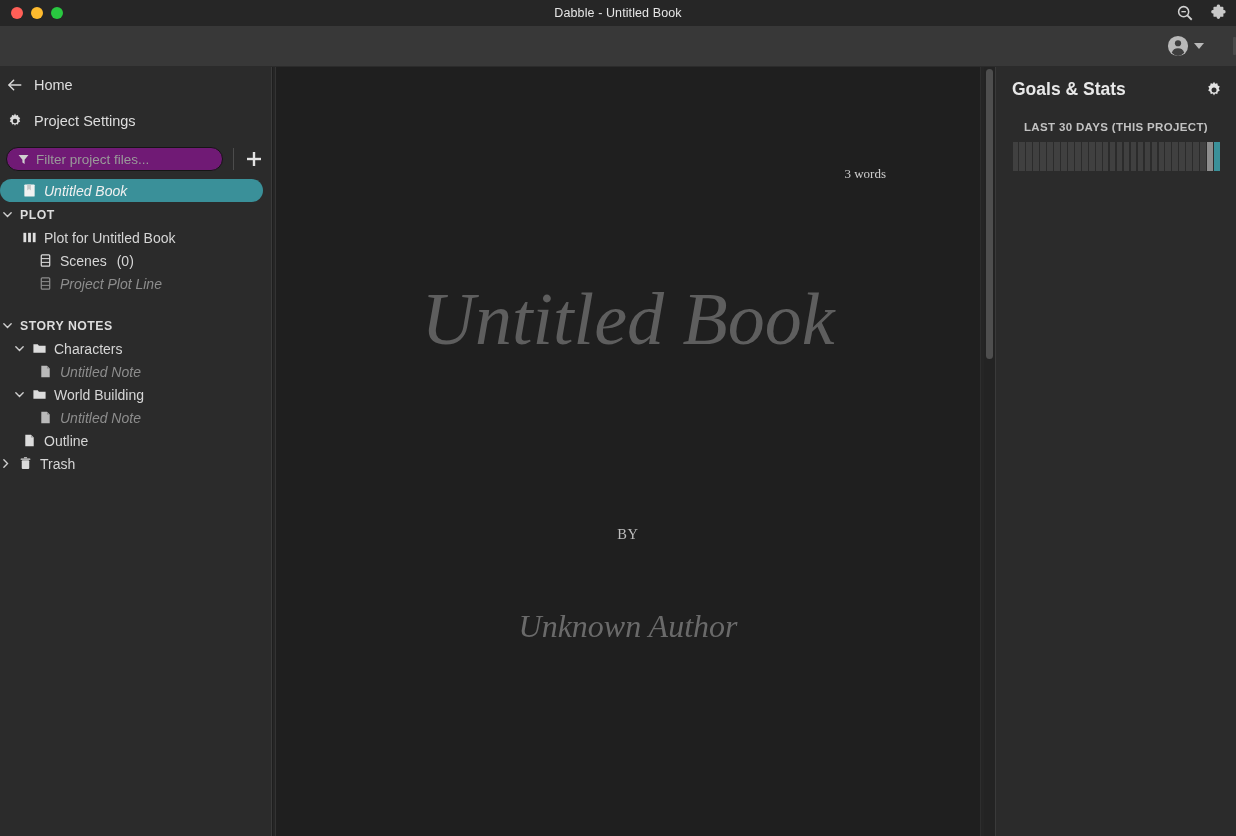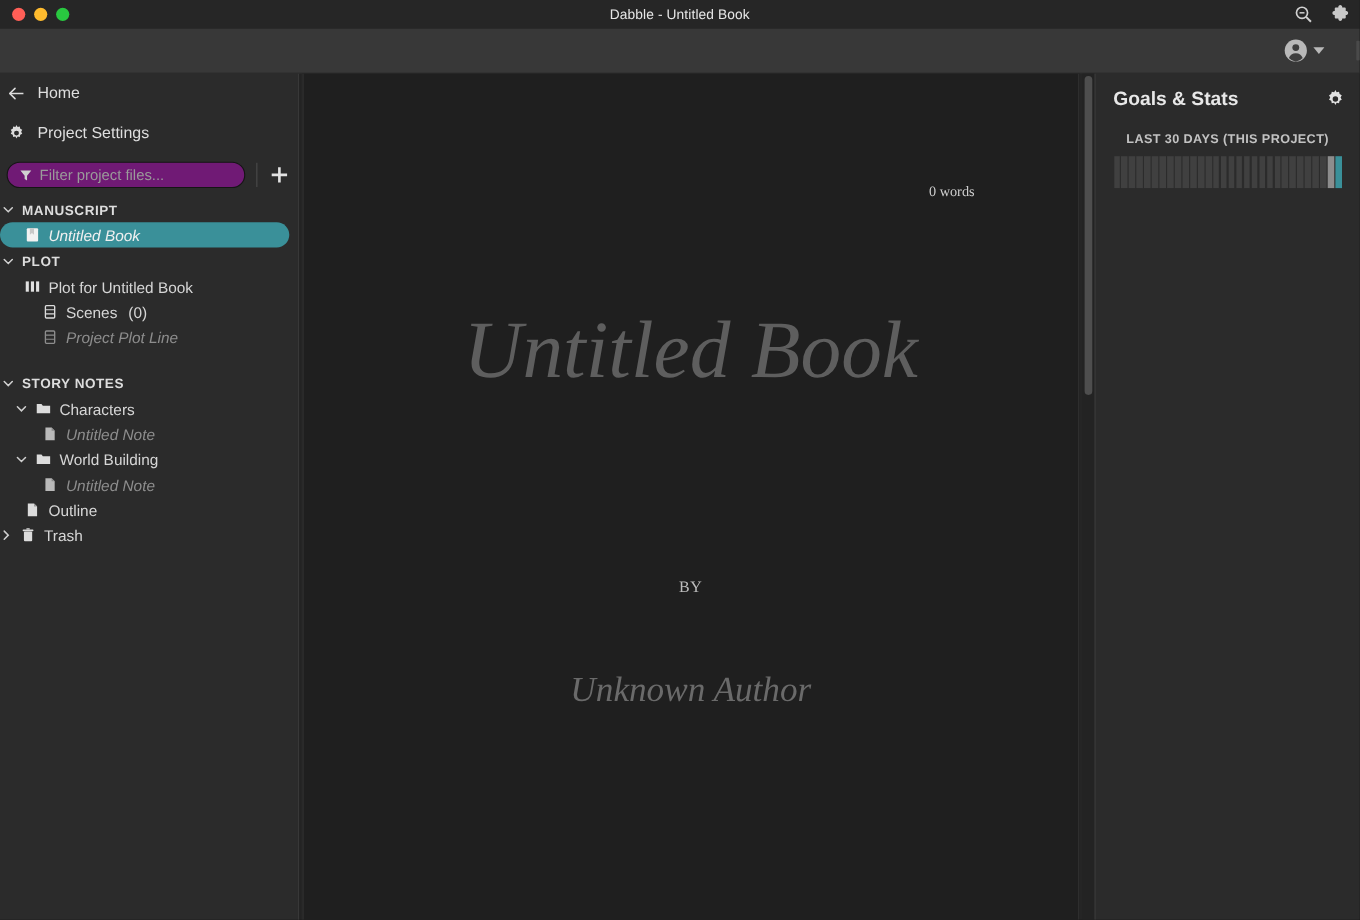--- a/index.html
+++ b/index.html
@@ -354,26 +354,20 @@
     </div>
     <div class="filter-div"></div>
     <div class="plus-btn">
       <svg viewBox="0 0 20 20" width="20" height="20">
         <line x1="10" y1="3" x2="10" y2="17" stroke="#e2e2e2" stroke-width="2.4"></line>
         <line x1="3" y1="10" x2="17" y2="10" stroke="#e2e2e2" stroke-width="2.4"></line>
       </svg>
     </div>
   </div>
 
-  <div class="section-head">
-    <svg class="chev" viewBox="0 0 12 12">
-      <polyline points="2,4.2 6,8.2 10,4.2" fill="none" stroke="#cfcfcf" stroke-width="1.5" stroke-linecap="round"></polyline>
-    </svg>
-    <span class="lbl">MANUSCRIPT</span>
-  </div>
   <div class="tree-row selected indent-1">
     <svg class="ico" viewBox="0 0 16 16">
       <rect x="2.5" y="1.5" width="11" height="13" rx="1" fill="#f2f2f2"></rect>
       <polygon points="5.5,1.5 9.5,1.5 9.5,8 7.5,6.3 5.5,8" fill="#c9c9c9"></polygon>
     </svg>
     <span class="lbl">Untitled Book</span>
   </div>
 
   <div class="section-head" style="margin-top:1px">
     <svg class="chev" viewBox="0 0 12 12">
@@ -464,21 +458,21 @@
       <rect x="4" y="4.5" width="8" height="9.4" rx="1" fill="#dcdcdc"></rect>
       <rect x="2.8" y="2.6" width="10.4" height="1.5" rx=".6" fill="#dcdcdc"></rect>
       <rect x="6.3" y="1.2" width="3.4" height="1.3" rx=".5" fill="#dcdcdc"></rect>
     </svg>
     <span class="lbl">Trash</span>
   </div>
 </div>
 
 <div class="editor-wrap">
   <div class="page">
-    <div class="wordcount">0 words</div>
+    <div class="wordcount">3 words</div>
     <div class="book-title">Untitled Book</div>
     <div class="byline">BY</div>
     <div class="author">Unknown Author</div>
   </div>
   <div class="scrollbar-track">
     <div class="scrollbar-thumb"></div>
   </div>
 </div>
 
 <div class="rightpanel">

